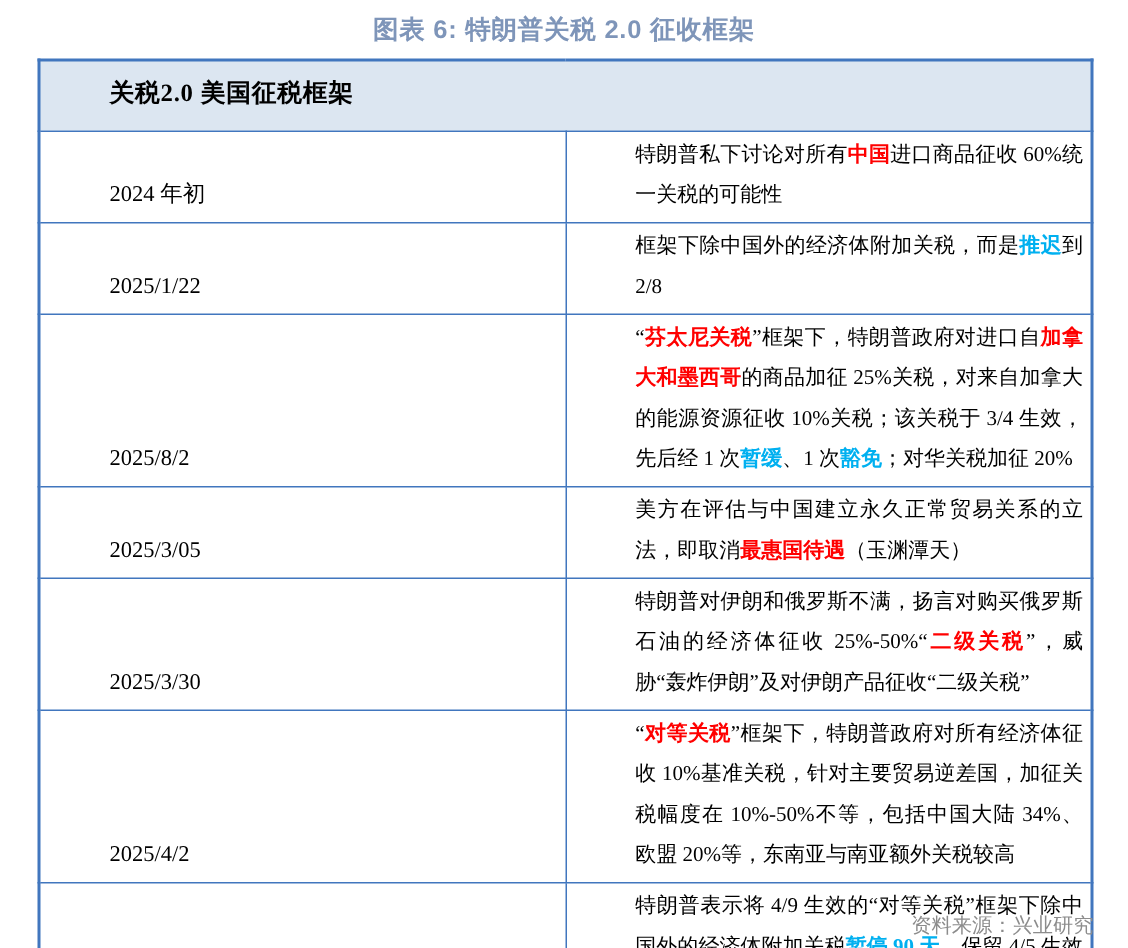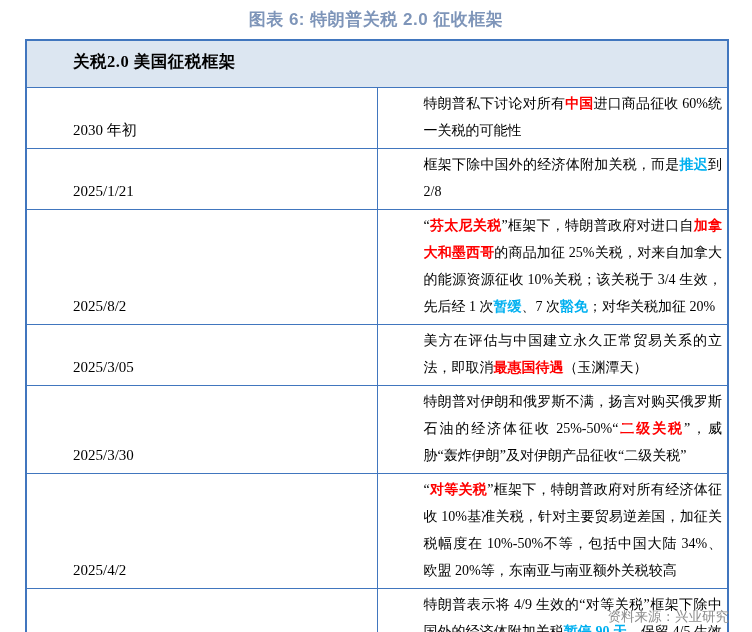--- a/index.html
+++ b/index.html
@@ -86,30 +86,30 @@
   <div class="figure-title">图表 6: 特朗普关税 2.0 征收框架</div>
 
   <table class="tariff-table">
     <thead>
       <tr>
         <th colspan="2" class="table-header">关税2.0 美国征税框架</th>
       </tr>
     </thead>
     <tbody id="table-body">
         <tr>
-          <td class="date-cell">2030 年初</td>
+          <td class="date-cell">2024 年初</td>
           <td class="event-cell"><span>特朗普私下讨论对所有</span><span class="seg-red">中国</span><span>进口商品征收 60%统一关税的可能性</span></td>
         </tr>
         <tr>
-          <td class="date-cell">2025/1/21</td>
+          <td class="date-cell">2025/1/22</td>
           <td class="event-cell"><span>框架下除中国外的经济体附加关税，而是</span><span class="seg-blue">推迟</span><span>到 2/8</span></td>
         </tr>
         <tr>
           <td class="date-cell">2025/8/2</td>
-          <td class="event-cell"><span>“</span><span class="seg-red">芬太尼关税</span><span>”框架下，特朗普政府对进口自</span><span class="seg-red">加拿大和墨西哥</span><span>的商品加征 25%关税，对来自加拿大的能源资源征收 10%关税；该关税于 3/4 生效，先后经 1 次</span><span class="seg-blue">暂缓</span><span>、7 次</span><span class="seg-blue">豁免</span><span>；对华关税加征 20%</span></td>
+          <td class="event-cell"><span>“</span><span class="seg-red">芬太尼关税</span><span>”框架下，特朗普政府对进口自</span><span class="seg-red">加拿大和墨西哥</span><span>的商品加征 25%关税，对来自加拿大的能源资源征收 10%关税；该关税于 3/4 生效，先后经 1 次</span><span class="seg-blue">暂缓</span><span>、1 次</span><span class="seg-blue">豁免</span><span>；对华关税加征 20%</span></td>
         </tr>
         <tr>
           <td class="date-cell">2025/3/05</td>
           <td class="event-cell"><span>美方在评估与中国建立永久正常贸易关系的立法，即取消</span><span class="seg-red">最惠国待遇</span><span>（玉渊潭天）</span></td>
         </tr>
         <tr>
           <td class="date-cell">2025/3/30</td>
           <td class="event-cell"><span>特朗普对伊朗和俄罗斯不满，扬言对购买俄罗斯石油的经济体征收 25%-50%“</span><span class="seg-red">二级关税</span><span>”，威胁“轰炸伊朗”及对伊朗产品征收“二级关税”</span></td>
         </tr>
         <tr>

